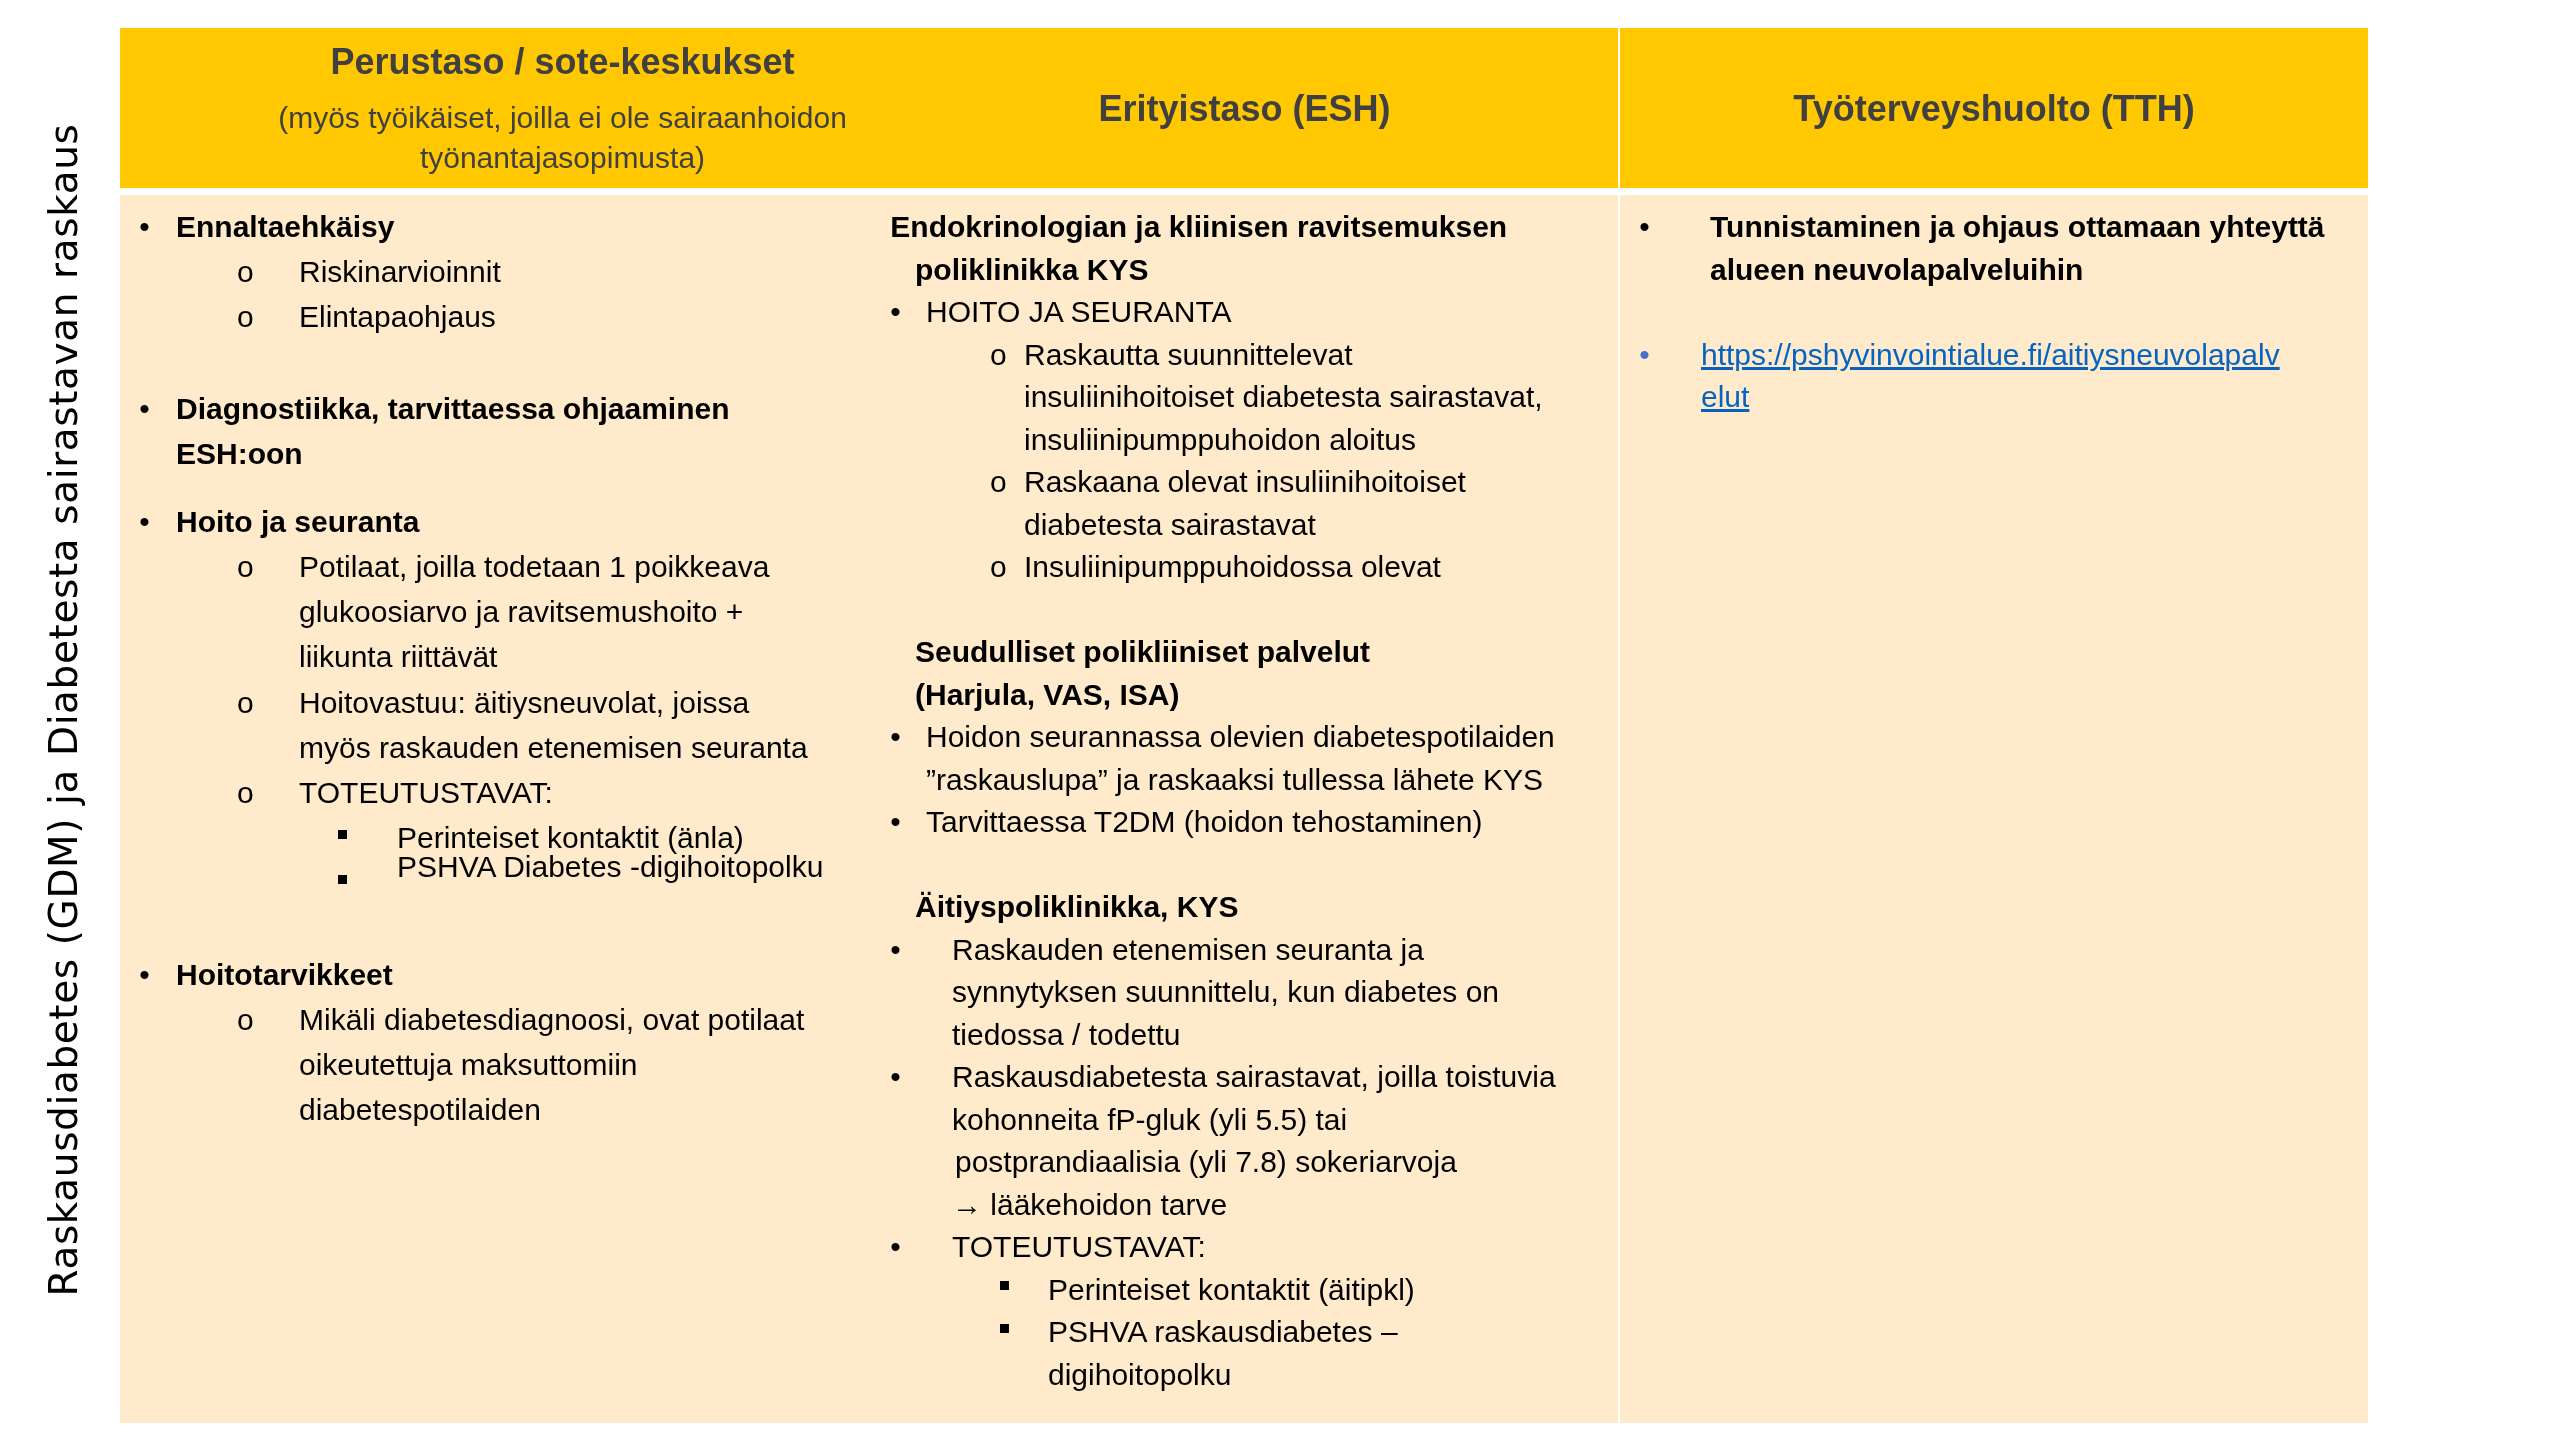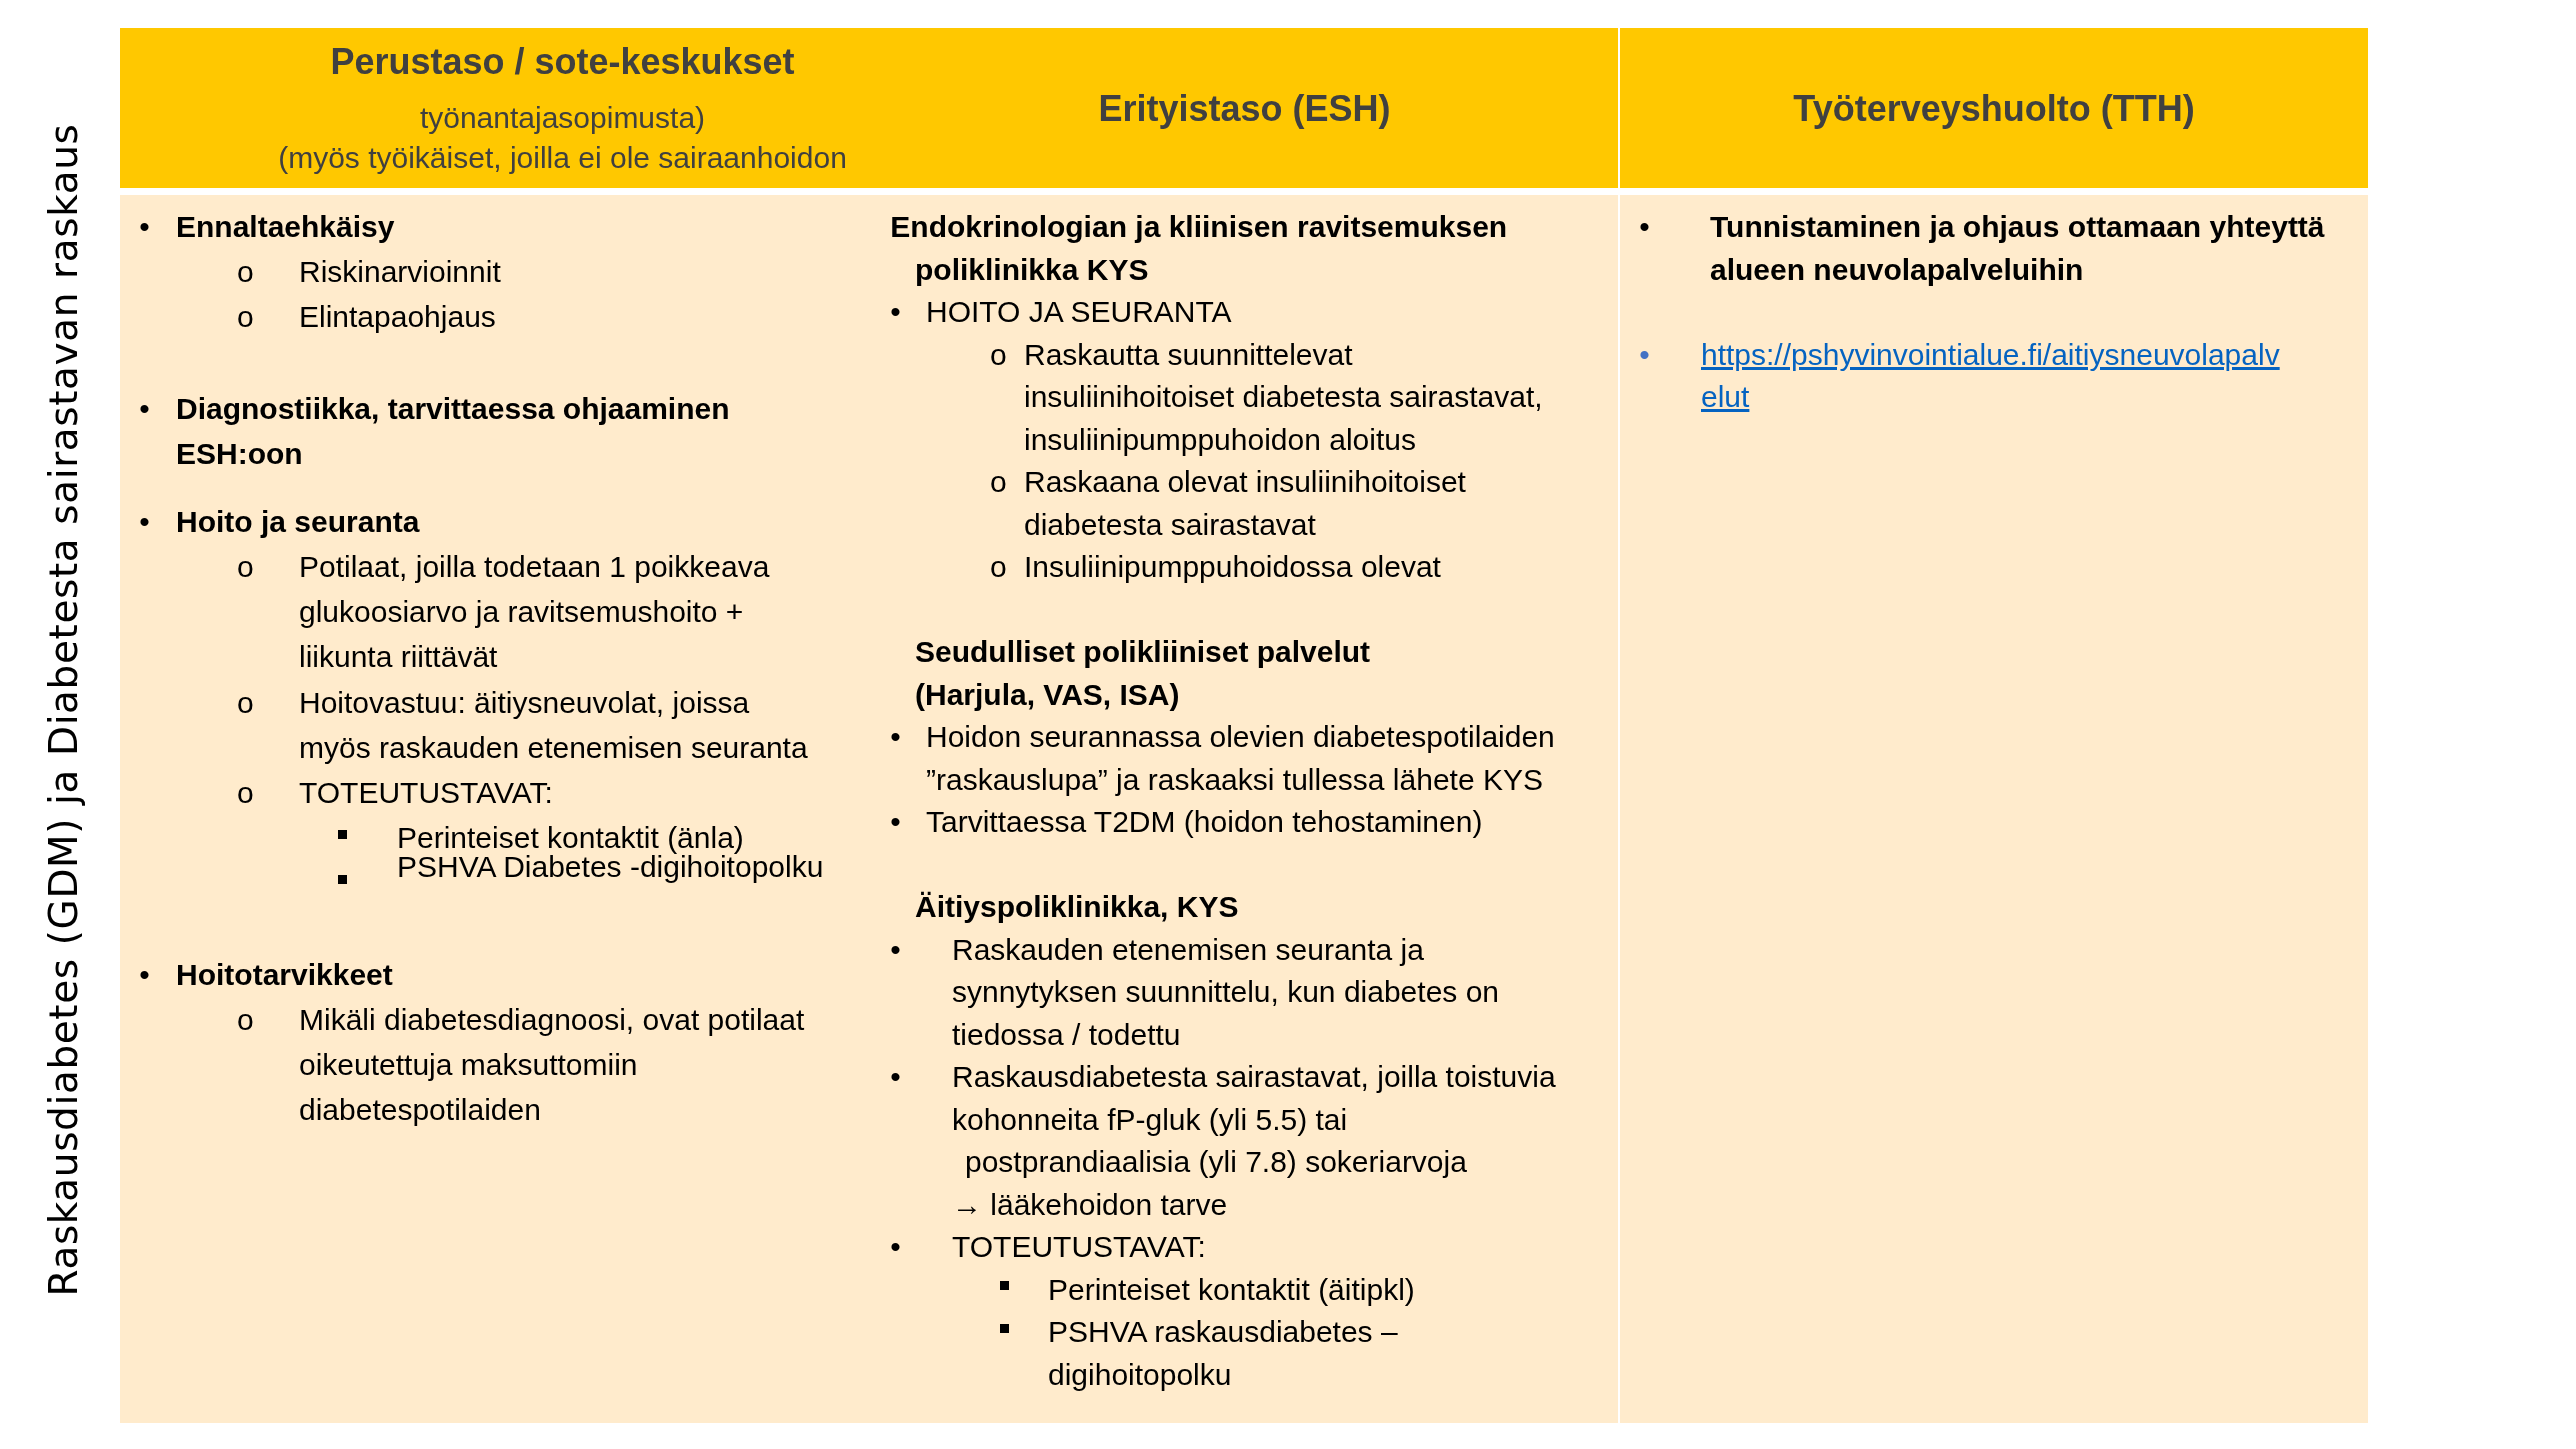--- a/index.html
+++ b/index.html
@@ -23,22 +23,22 @@
   .blue { color:#4472C4; }
 </style>
 </head>
 <body>
 
 <div class="side-label">Raskausdiabetes (GDM) ja Diabetesta sairastavan raskaus</div>
 
 <div class="hdr c1">
   <div class="t">Perustaso / sote-keskukset</div>
   <div class="s">
+    <div>(myös työikäiset, joilla ei ole sairaanhoidon</div>
     <div>työnantajasopimusta)</div>
-    <div>(myös työikäiset, joilla ei ole sairaanhoidon</div>
   </div>
 </div>
 <div class="hdr c2">
   <div class="t">Erityistaso (ESH)</div>
 </div>
 <div class="hdr c3">
   <div class="t">Työterveyshuolto (TTH)</div>
 </div>
 
 <div class="body c1">
@@ -102,21 +102,21 @@
   <span class="ln" style="left:55px;top:605px">Tarvittaessa T2DM (hoidon tehostaminen)</span>
 
   <span class="ln b" style="left:44px;top:690px">Äitiyspoliklinikka, KYS</span>
   <span class="mk" style="left:19.3px;top:733px">•</span>
   <span class="ln" style="left:81px;top:733px">Raskauden etenemisen seuranta ja</span>
   <span class="ln" style="left:81px;top:775px">synnytyksen suunnittelu, kun diabetes on</span>
   <span class="ln" style="left:81px;top:818px">tiedossa / todettu</span>
   <span class="mk" style="left:19.3px;top:860px">•</span>
   <span class="ln" style="left:81px;top:860px">Raskausdiabetesta sairastavat, joilla toistuvia</span>
   <span class="ln" style="left:81px;top:903px">kohonneita fP-gluk (yli 5.5) tai</span>
-  <span class="ln" style="left:94px;top:945px">postprandiaalisia (yli 7.8) sokeriarvoja</span>
+  <span class="ln" style="left:84px;top:945px">postprandiaalisia (yli 7.8) sokeriarvoja</span>
   <span class="ln" style="left:81px;top:988px">→ lääkehoidon tarve</span>
   <span class="mk" style="left:19.3px;top:1030px">•</span>
   <span class="ln" style="left:81px;top:1030px">TOTEUTUSTAVAT:</span>
   <span class="sq" style="left:129px;top:1086px"></span>
   <span class="ln" style="left:177px;top:1073px">Perinteiset kontaktit (äitipkl)</span>
   <span class="sq" style="left:129px;top:1129px"></span>
   <span class="ln" style="left:177px;top:1115px">PSHVA raskausdiabetes –</span>
   <span class="ln" style="left:177px;top:1158px">digihoitopolku</span>
 </div>
 

